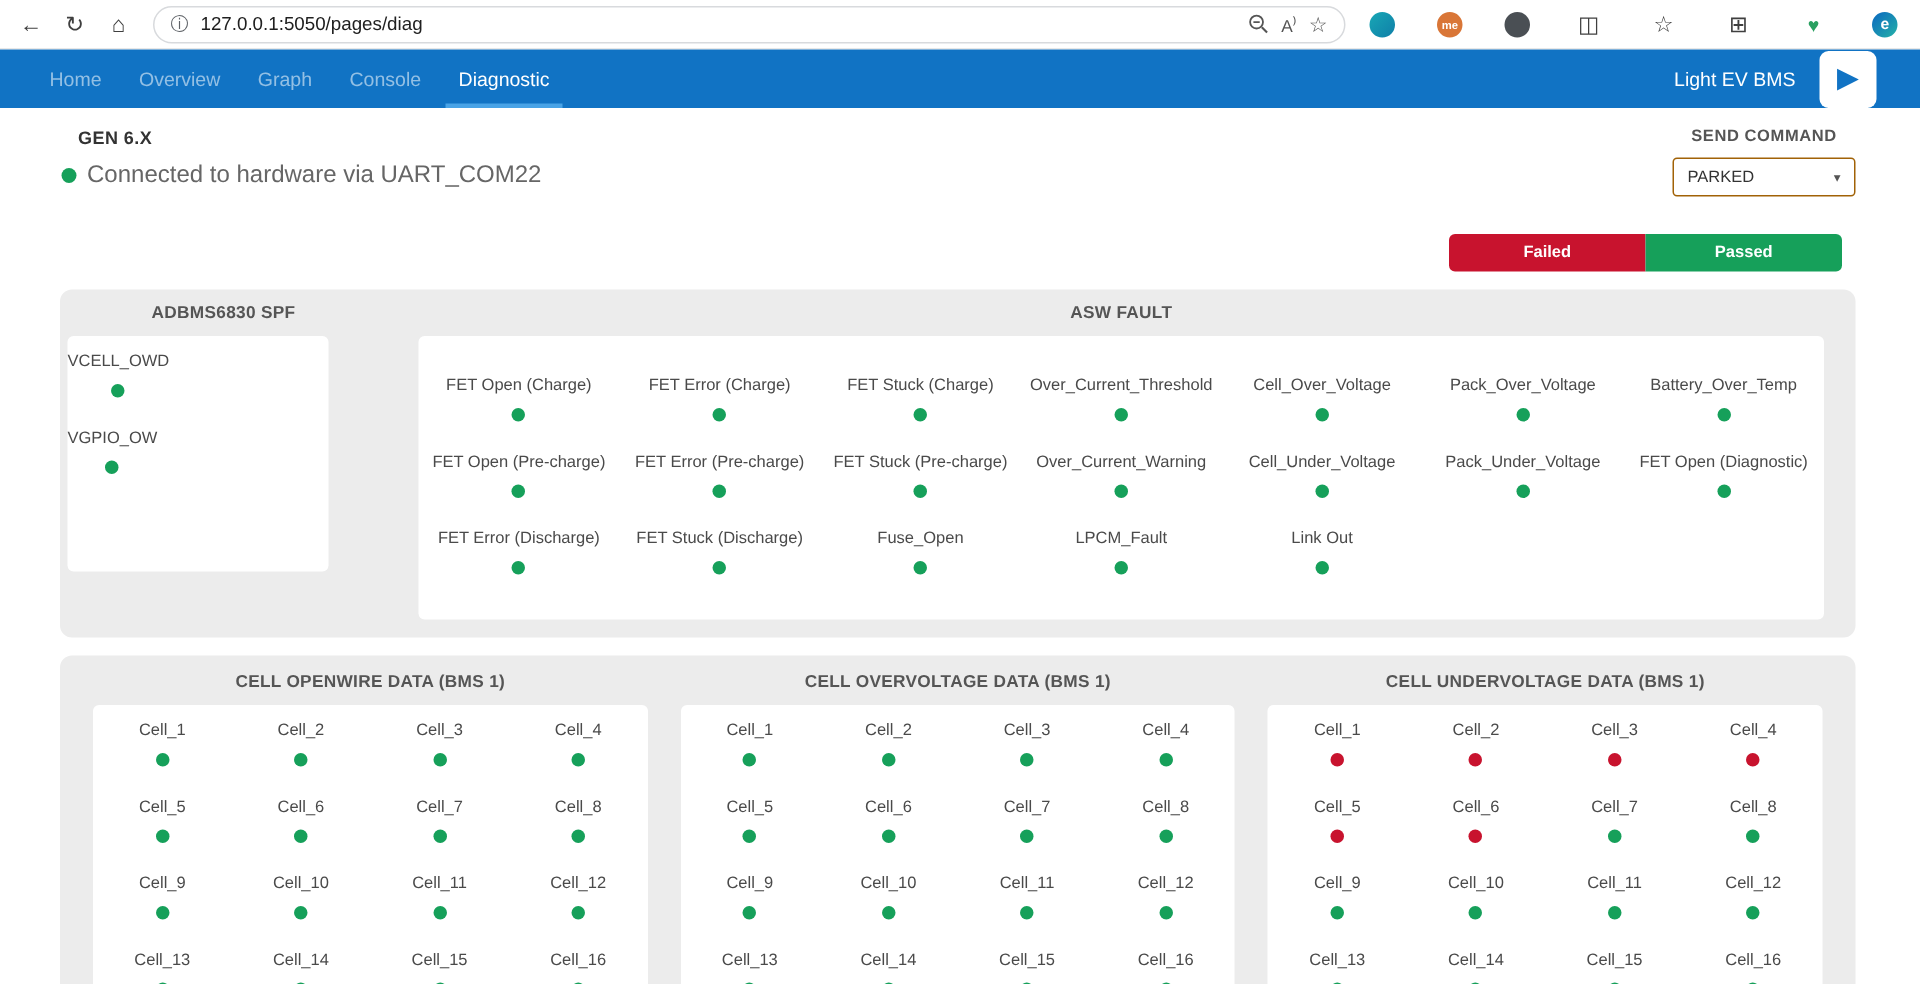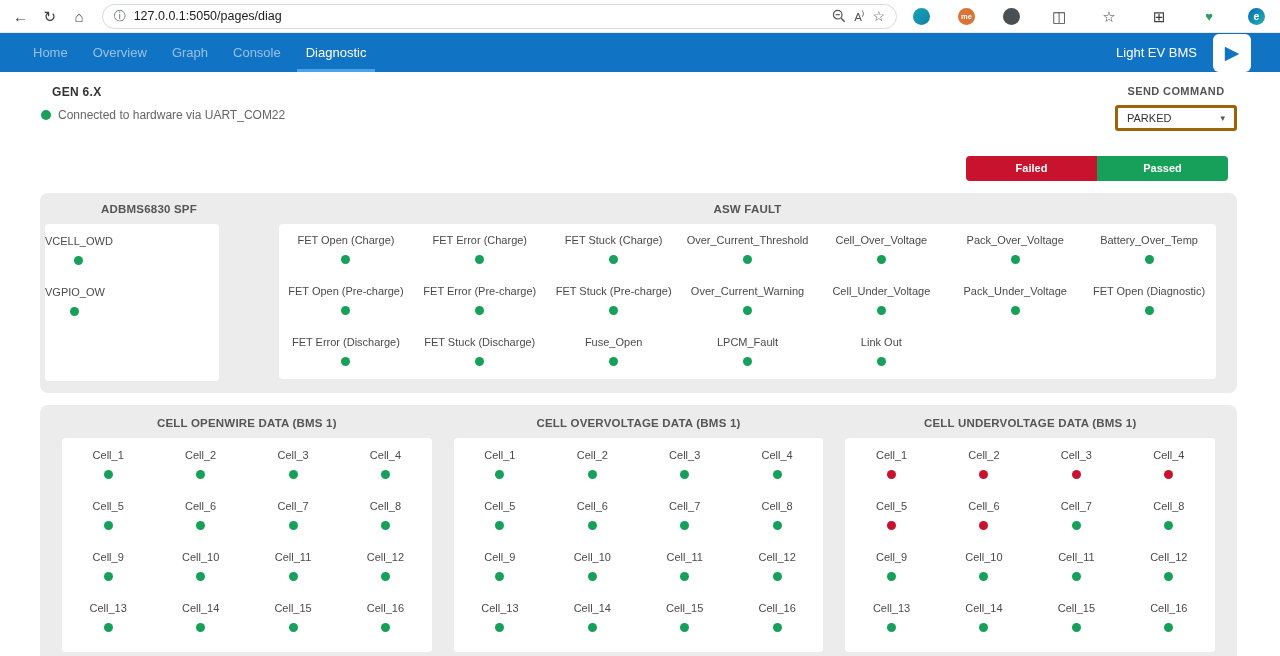--- a/index.html
+++ b/index.html
@@ -35,45 +35,45 @@
   .tab.active::after{content:"";position:absolute;left:2px;right:2px;bottom:0;height:3px;background:var(--underline)}
   .brand{margin-left:auto;color:#fff;font-size:13px}
   .play-btn{width:38px;height:38px;background:#fff;border-radius:6px;margin:0 29px 0 16px;display:flex;align-items:center;justify-content:center;cursor:pointer}
   .play-tri{color:var(--blue);font-size:19px;line-height:1}
 
   
   .header-row{display:flex;justify-content:space-between;align-items:flex-start;padding:13px 43px 0 41px}
   .gen-title{font-size:12px;font-weight:700;color:#333;letter-spacing:.3px;margin-left:11px}
   .conn-row{display:flex;align-items:center;gap:7px;margin-top:9px}
   .conn-dot{width:10px;height:10px;border-radius:50%;background:var(--green)}
-  .conn-text{font-size:12px;color:#666}
+  .conn-text{font-size:16px;color:#666}
   .cmd-col{display:flex;flex-direction:column;align-items:center}
   .cmd-label{font-size:11px;font-weight:700;color:#555;letter-spacing:.4px}
-  .cmd-select{margin-top:8px;width:122px;height:26px;border:3px solid #a16207;border-radius:3px;background:#fff;
+  .cmd-select{margin-top:8px;width:122px;height:26px;border:1px solid #a16207;border-radius:3px;background:#fff;
     display:flex;align-items:center;justify-content:space-between;padding:0 9px;font-size:11px;color:#333;cursor:pointer}
   .caret{color:#555;font-size:9px}
 
   
   .legend-row{display:flex;justify-content:flex-end;padding:25px 52px 12px 0}
   .legend-seg{width:131px;height:25px;line-height:25px;text-align:center;color:#fff;font-size:11px;font-weight:700;cursor:pointer}
   .legend-failed{background:var(--red);border-radius:4px 0 0 4px}
   .legend-passed{background:var(--green);border-radius:0 4px 4px 0}
 
   
   .panel{margin:0 43px 12px 40px;background:var(--panel);border-radius:8px;display:flex}
   .panel-top{padding:10px 0 12px}
   .panel-cells{padding:12px 22px 18px;gap:22px}
   .col{display:flex;flex-direction:column}
   .sec-title{text-align:center;font-size:11.5px;font-weight:600;color:#555;margin-bottom:9px;letter-spacing:.2px}
   .card{background:#fff;border-radius:4px}
   .spf{width:218px}
   .spf-card{margin-left:5px;width:174px;height:157px;display:flex;flex-direction:column;align-items:flex-start;padding-top:2px}
   .spf-card .stat{height:51px}
   .asw{flex:1;margin:0 21px}
-  .asw-card{display:grid;grid-template-columns:repeat(7,1fr);grid-auto-rows:51px;padding:1px 0}
+  .asw-card{display:grid;grid-template-columns:repeat(7,1fr);grid-auto-rows:51px;padding:18px 0}
   .cellcol{width:370px}
   .cell-card{display:grid;grid-template-columns:repeat(4,1fr);grid-auto-rows:51px;padding:2px 0 8px}
   .stat{display:flex;flex-direction:column;align-items:center;padding-top:9px}
   .stat-label{font-size:11px;color:var(--txt);white-space:nowrap}
   .dot{width:9px;height:9px;border-radius:50%;margin-top:9px;background:#bbb}
   .dot.passed{background:var(--green)}
   .dot.failed{background:var(--red)}
 </style>
 </head>
 <body>

